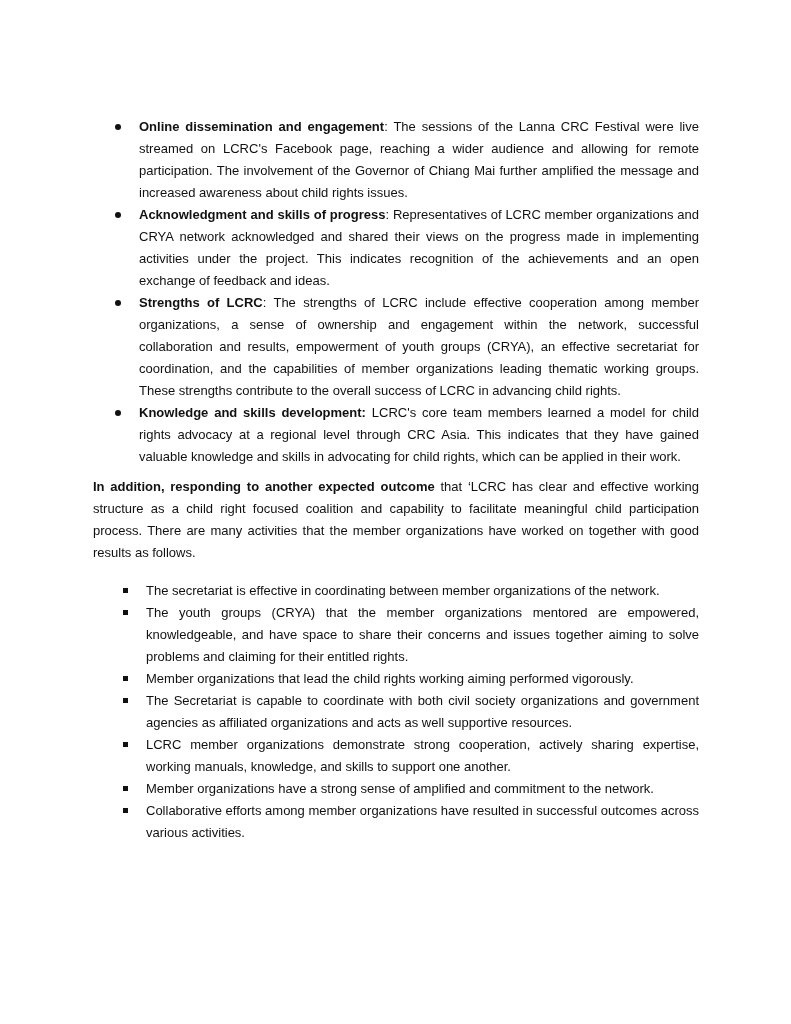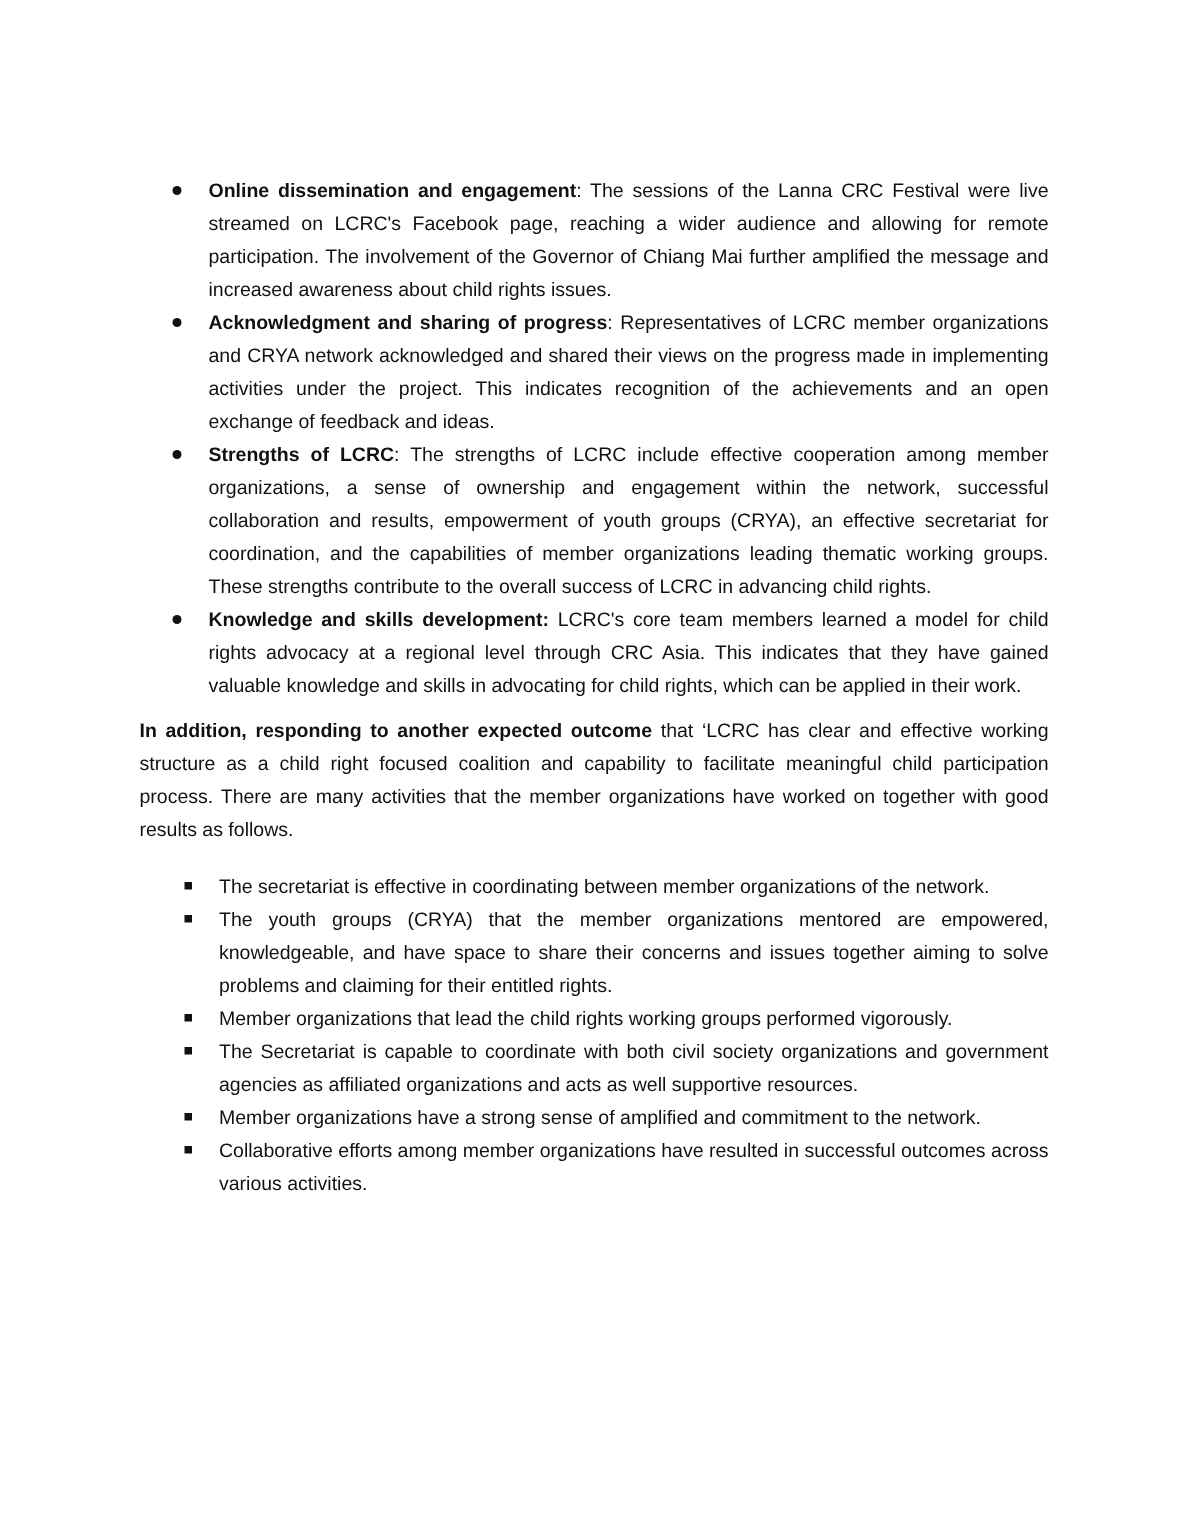--- a/index.html
+++ b/index.html
@@ -32,39 +32,40 @@
 <div class="page">
   <div class="content">
 
     <ul class="l1">
       <li>
         <span class="bullet"></span>
         <b>Online dissemination and engagement</b><span>: The sessions of the Lanna CRC Festival were live streamed on LCRC's Facebook page, reaching a wider audience and allowing for remote participation. The involvement of the Governor of Chiang Mai further amplified the message and increased awareness about child rights issues.</span>
       </li>
       <li>
         <span class="bullet"></span>
-        <b>Acknowledgment and sharing of progress</b><span>: Representatives of LCRC member organizations and CRYA network acknowledged and shared their views on the progress made in implementing activities under the project. This indicates recognition of the achievements and an open exchange of feedback and ideas.</span>
+        <b>Acknowledgment and skills of progress</b><span>: Representatives of LCRC member organizations and CRYA network acknowledged and shared their views on the progress made in implementing activities under the project. This indicates recognition of the achievements and an open exchange of feedback and ideas.</span>
       </li>
       <li>
         <span class="bullet"></span>
         <b>Strengths of LCRC</b><span>: The strengths of LCRC include effective cooperation among member organizations, a sense of ownership and engagement within the network, successful collaboration and results, empowerment of youth groups (CRYA), an effective secretariat for coordination, and the capabilities of member organizations leading thematic working groups. These strengths contribute to the overall success of LCRC in advancing child rights.</span>
       </li>
       <li>
         <span class="bullet"></span>
         <b>Knowledge and skills development:</b><span> LCRC's core team members learned a model for child rights advocacy at a regional level through CRC Asia. This indicates that they have gained valuable knowledge and skills in advocating for child rights, which can be applied in their work.</span>
       </li>
     </ul>
 
     <p class="para" style="margin-bottom:16px;">
       <b>In addition, responding to another expected outcome</b><span> that ‘LCRC has clear and effective working structure as a child right focused coalition and capability to facilitate meaningful child participation process. There are many activities that the member organizations have worked on together with good results as follows.</span>
     </p>
 
     <ul class="l2">
       <li><span class="bullet"></span><span>The secretariat is effective in coordinating between member organizations of the network.</span></li>
       <li><span class="bullet"></span><span>The youth groups (CRYA) that the member organizations mentored are empowered, knowledgeable, and have space to share their concerns and issues together aiming to solve problems and claiming for their entitled rights.</span></li>
-      <li><span class="bullet"></span><span>Member organizations that lead the child rights working groups performed vigorously.</span></li>
+      <li><span class="bullet"></span><span>Member organizations that lead the child rights working aiming performed vigorously.</span></li>
       <li><span class="bullet"></span><span>The Secretariat is capable to coordinate with both civil society organizations and government agencies as affiliated organizations and acts as well supportive resources.</span></li>
+      <li><span class="bullet"></span><span>LCRC member organizations demonstrate strong cooperation, actively sharing expertise, working manuals, knowledge, and skills to support one another.</span></li>
       <li><span class="bullet"></span><span>Member organizations have a strong sense of amplified and commitment to the network.</span></li>
       <li><span class="bullet"></span><span>Collaborative efforts among member organizations have resulted in successful outcomes across various activities.</span></li>
     </ul>
 
   </div>
 </div>
 
 </body></html>

